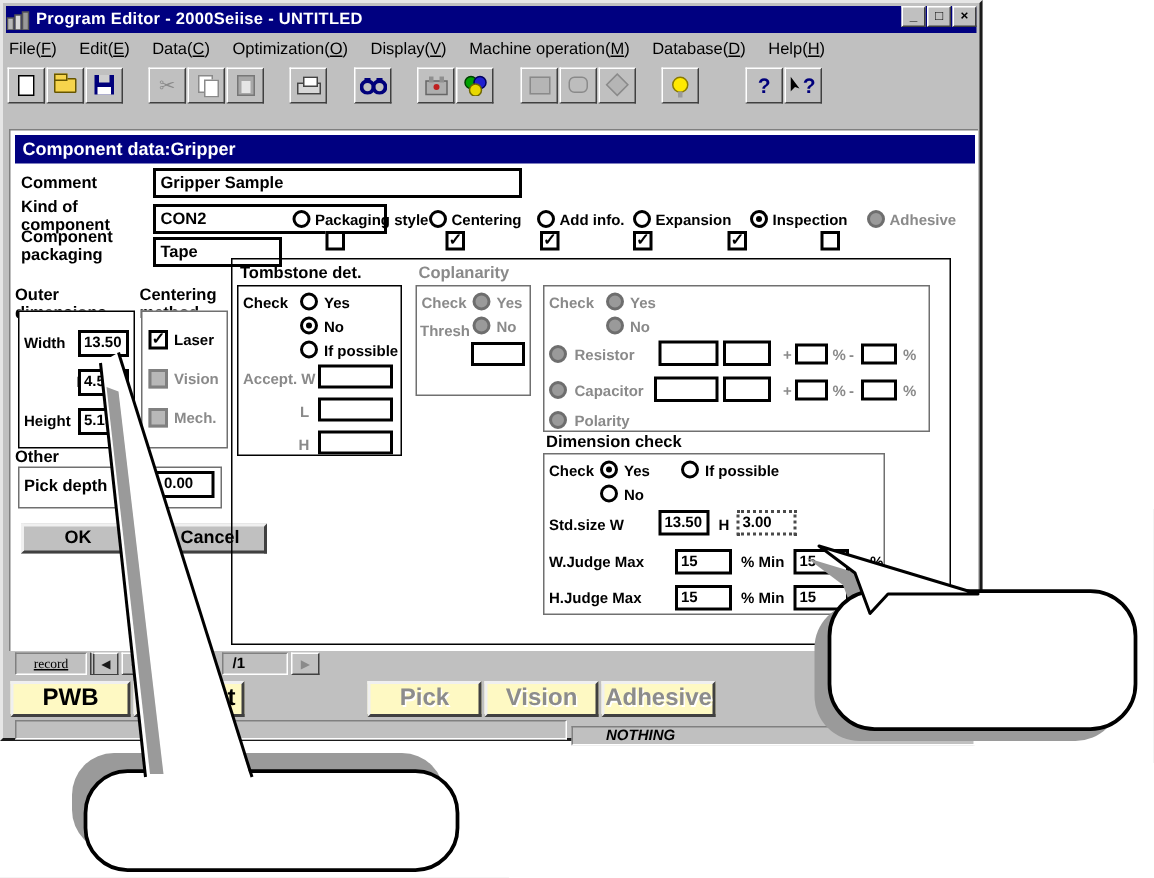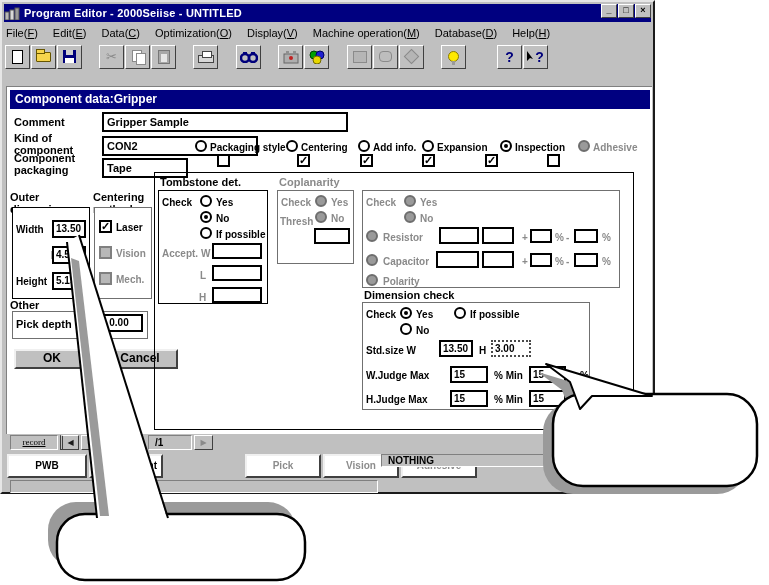--- a/index.html
+++ b/index.html
@@ -86,21 +86,21 @@
   .btn {
     position:absolute; background:#c0c0c0; font-weight:bold; font-size:12px;
     border:2px solid; border-color:#f0f0f0 #404040 #404040 #f0f0f0;
     text-align:center;
   }
 
   
   .sunken { position:absolute; background:#c0c0c0; border:1px solid; border-color:#808080 #fff #fff #808080; }
   .navbtn { position:absolute; width:19px; height:15px; background:#c0c0c0; border:1px solid; border-color:#fff #404040 #404040 #fff; font-size:8px; text-align:center; line-height:13px; color:#1a1a1a; }
   .tab {
-    position:absolute; height:24px; background:#ffffff; font-weight:bold; font-size:10px;
+    position:absolute; height:24px; background:#fef9c3; font-weight:bold; font-size:16px;
     border:2px solid; border-color:#f0f0f0 #404040 #404040 #f0f0f0;
     text-align:center; line-height:20px;
   }
   .tab.active { border:2px solid #000; box-shadow:inset 1px 1px 0 #fff; }
   .tab.dis { color:#8c8c8c; text-shadow:1px 1px 0 #fff; }
   .tab.mount { text-align:right; padding-right:4px; }
 
   #overlay { position:absolute; left:0; top:0; z-index:50; pointer-events:none; }
 </style>
 </head>
@@ -363,21 +363,21 @@
     <div class="navbtn" style="left:192px; top:433px; color:#8a8a8a;">▶</div>
 
     <div class="tab" style="left:5px; top:452px; width:80px;">PWB</div>
     <div class="tab mount" style="left:87px; top:452px; width:74px;">Mount</div>
     <div class="tab dis" style="left:243px; top:452px; width:76px;">Pick</div>
     <div class="tab dis" style="left:321px; top:452px; width:76px;">Vision</div>
     <div class="tab dis" style="left:399px; top:452px; width:76px;">Adhesive</div>
 
     <div class="sunken" style="left:8px; top:478px; width:88px; height:13px;"></div>
     <div class="sunken" style="left:100px; top:478px; width:276px; height:13px;"></div>
-    <div class="sunken" style="left:379px; top:452px; width:269px; height:13px; font-size:10px; font-weight:bold; line-height:11px; padding-left:6px;">NOTHING</div>
+    <div class="sunken" style="left:379px; top:482px; width:269px; height:13px; font-size:10px; font-weight:bold; line-height:11px; padding-left:22px;font-style:italic;">NOTHING</div>
   </div>
 
   <svg id="overlay" width="769" height="585">
 
     <polygon points="538,372 644,404 584,404 572,417 562,390" fill="#9a9a9a"></polygon>
     <rect x="543" y="402" width="204" height="92" rx="30" fill="#9a9a9a"></rect>
     <rect x="553" y="394" width="204" height="92" rx="30" fill="#fff" stroke="#000" stroke-width="2.5"></rect>
     <polygon points="546,364 652,396 592,396 580,409 570,382" fill="#fff" stroke="#000" stroke-width="2" stroke-linejoin="round"></polygon>
 
     <rect x="48" y="502" width="248" height="66" rx="28" fill="#9a9a9a"></rect>

